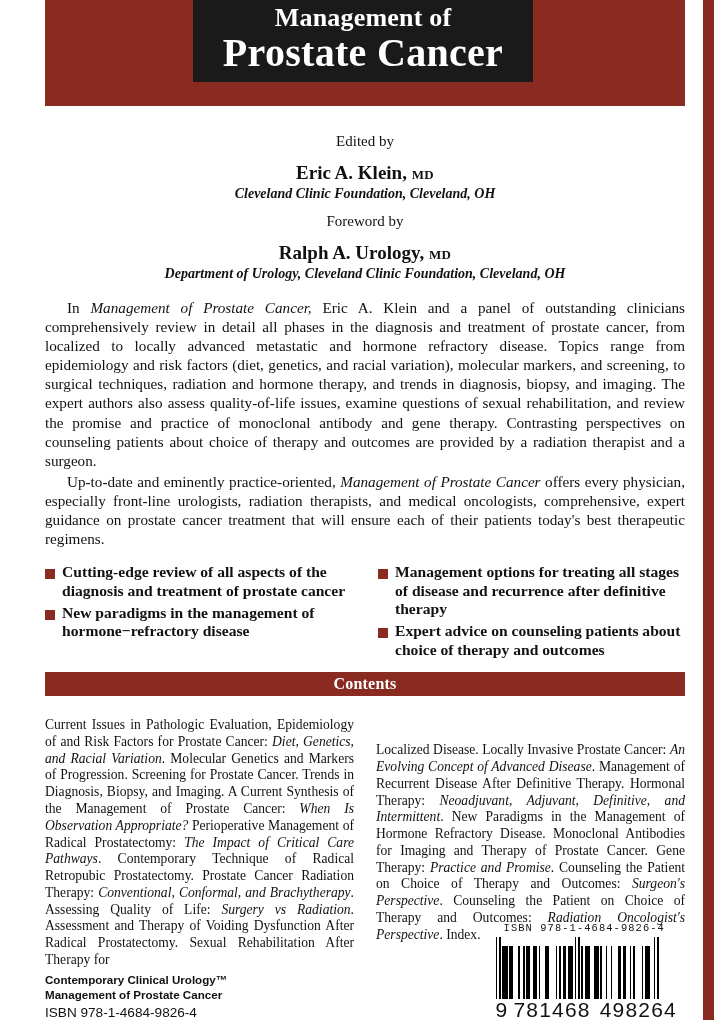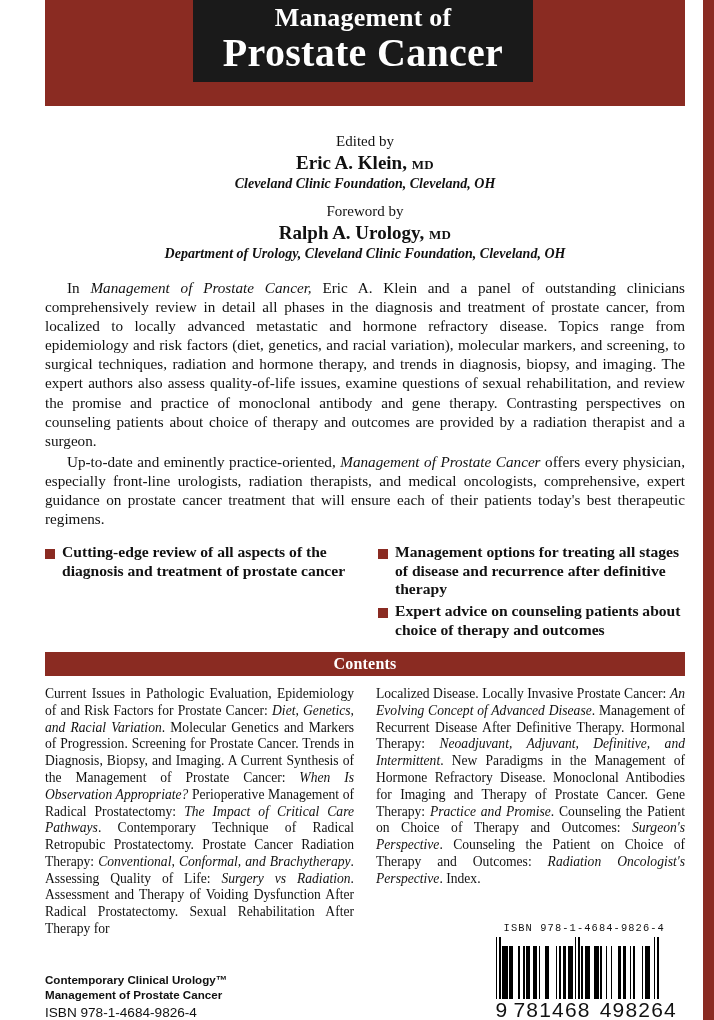--- a/index.html
+++ b/index.html
@@ -75,21 +75,21 @@
     height: 914px;
   }
 
   
   #editors {
     text-align: center;
     padding-top: 10px;
     line-height: 1.22;
   }
   .ed-small { font-size: 15px; }
-  .ed-name  { font-size: 19px; font-weight: bold; margin-top: 1px; }
+  .ed-name  { font-size: 19px; font-weight: bold; margin-top: 11px; }
   .ed-name .md { font-size: 13px; font-weight: bold; letter-spacing: .3px; }
   .ed-aff   { font-size: 14px; font-style: italic; font-weight: bold; margin-top: 1px; }
   .ed-gap   { height: 9px; }
 
   
   #blurb {
     margin-top: 16px;
     font-size: 15.2px;
     line-height: 1.255;
     text-align: justify;
@@ -137,23 +137,24 @@
   }
   #contents-title {
     color: #ffffff;
     font-size: 16px;
     font-weight: bold;
     letter-spacing: .2px;
   }
 
   
   #contents-cols {
-    margin-top: 10px;
+    margin-top: 21px;
     display: flex;
     gap: 22px;
+    align-items: center;
   }
   .toc-col {
     width: 309px;
     font-size: 13.6px;
     line-height: 1.235;
     text-align: justify;
   }
   .toc-col i { font-style: italic; }
 
   
@@ -228,20 +229,24 @@
   <div id="blurb">
     <p><span>In </span><i>Management of Prostate Cancer,</i><span> Eric A. Klein and a panel of outstanding clinicians comprehensively review in detail all phases in the diagnosis and treatment of prostate cancer, from localized to locally advanced metastatic and hormone refractory disease. Topics range from epidemiology and risk factors (diet, genetics, and racial variation), molecular markers, and screening, to surgical techniques, radiation and hormone therapy, and trends in diagnosis, biopsy, and imaging. The expert authors also assess quality-of-life issues, examine questions of sexual rehabilitation, and review the promise and practice of monoclonal antibody and gene therapy. Contrasting perspectives on counseling patients about choice of therapy and outcomes are provided by a radiation therapist and a surgeon.</span></p>
     <p><span>Up-to-date and eminently practice-oriented, </span><i>Management of Prostate Cancer</i><span> offers every physician, especially front-line urologists, radiation therapists, and medical oncologists, comprehensive, expert guidance on prostate cancer treatment that will ensure each of their patients today's best therapeutic regimens.</span></p>
   </div>
 
   <div id="bullets">
     <div class="bullet-col">
       <div class="bullet-item">
         <span class="bullet-square"></span>
         <span class="bullet-text">Cutting-edge review of all aspects of the diagnosis and treatment of prostate cancer</span>
+      </div>
+      <div class="bullet-item">
+        <span class="bullet-square"></span>
+        <span class="bullet-text">New paradigms in the management of hormone−refractory disease</span>
       </div>
     </div>
     <div class="bullet-col">
       <div class="bullet-item">
         <span class="bullet-square"></span>
         <span class="bullet-text">Management options for treating all stages of disease and recurrence after definitive therapy</span>
       </div>
       <div class="bullet-item">
         <span class="bullet-square"></span>
         <span class="bullet-text">Expert advice on counseling patients about choice of therapy and outcomes</span>

